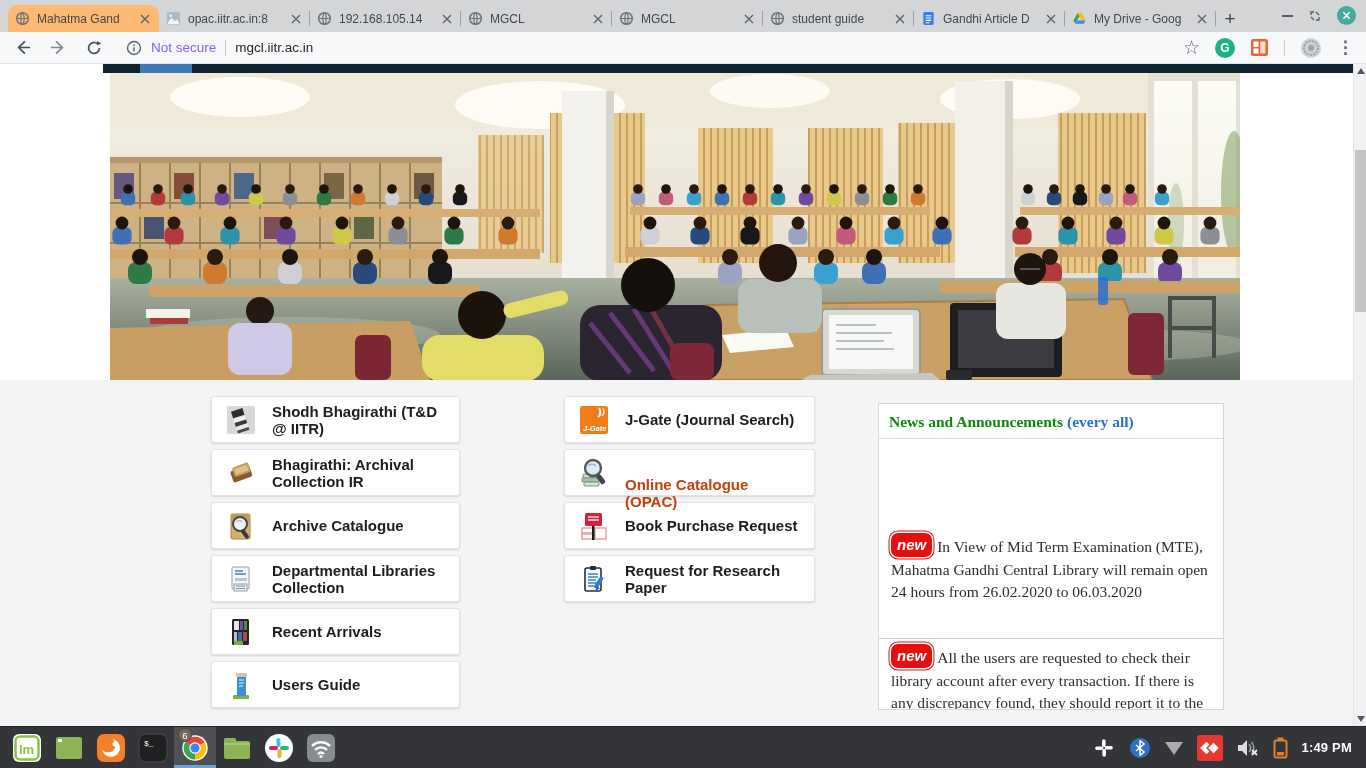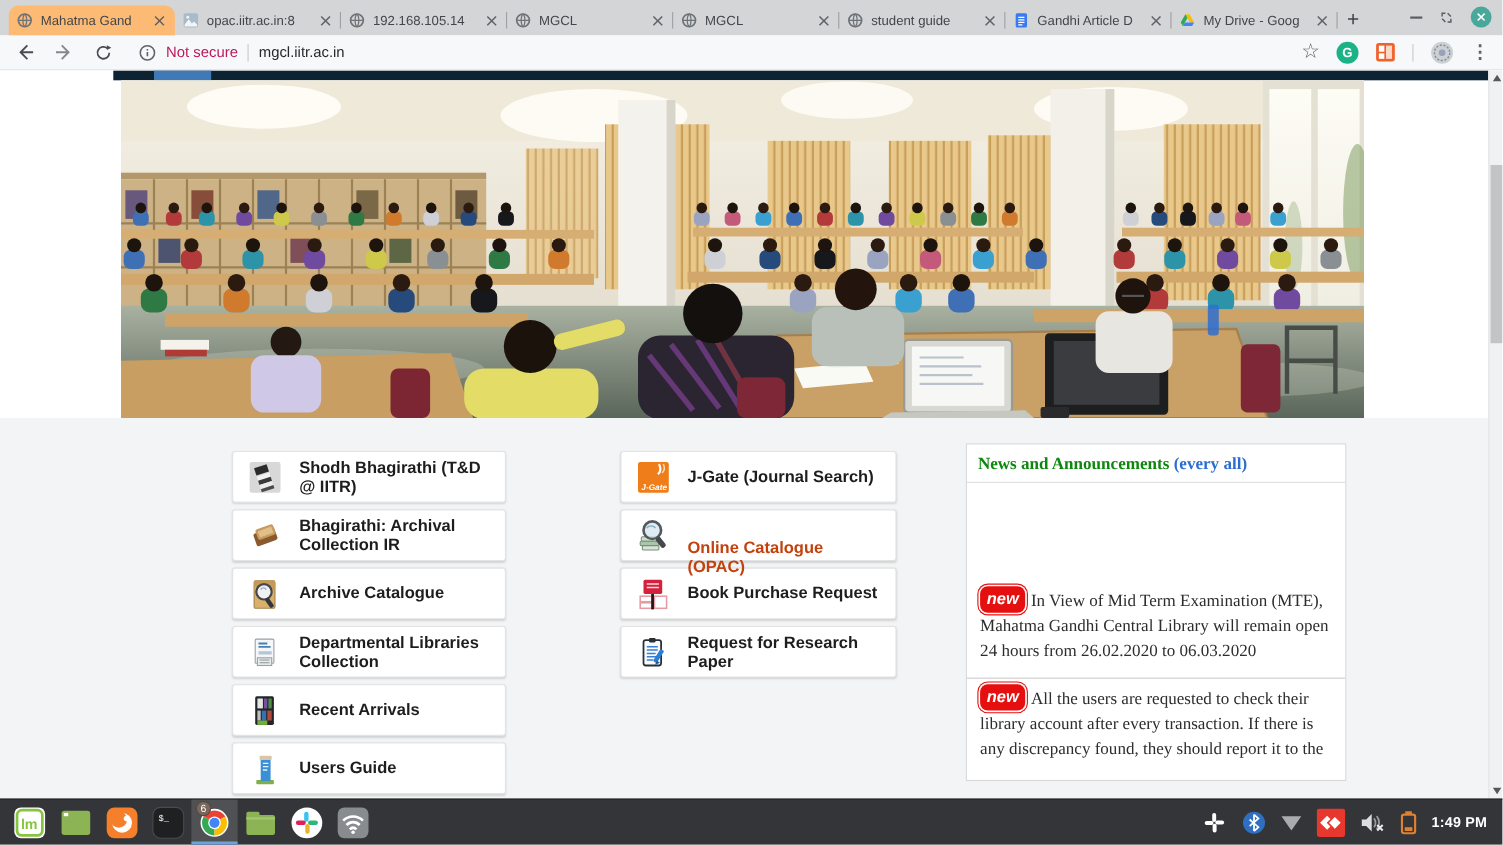--- a/index.html
+++ b/index.html
@@ -17,51 +17,51 @@
   .favicon { width:15px; height:15px; flex:0 0 auto; }
   .newtab { width:28px; height:27px; display:grid; place-items:center; font-size:19px; color:#3f4347; }
   .wincontrols { position:absolute; right:10px; top:6px; display:flex; align-items:center; gap:16px; }
   .win-min { width:11px; height:2px; background:#5a5e62; }
   .win-close { width:19px; height:19px; border-radius:50%; background:#48a89b; display:grid; place-items:center; }
 
   
   .toolbar { height:32px; background:#f7f8f9; border-bottom:1px solid #dfe1e2; display:flex; align-items:center; padding:0 12px; gap:16px; }
   .nav-ic { width:20px; height:20px; display:grid; place-items:center; }
   .omnibox { flex:1; display:flex; align-items:center; gap:9px; padding-left:6px; }
-  .sec-label { color:#be185d; font-size:13.5px;text-align:right; }
+  .sec-label { color:#8b5cf6; font-size:13.5px;text-align:right; }
   .v-div { width:1px; height:16px; background:#c7c9cb; }
   .url-text { color:#26282b; font-size:13.5px; }
   .tb-right { display:flex; align-items:center; gap:15px; }
   .glyph-ic { font-size:17px; color:#5f6368; line-height:1; }
   .gram { width:20px; height:20px; border-radius:50%; background:#1cb287; color:#fff; font-size:12px; font-weight:bold; display:grid; place-items:center; }
 
   
   .viewport { position:relative; height:662px; background:#fff; overflow:hidden; }
   .nav-strip { position:absolute; left:103px; top:0; width:1250px; height:9px; background:#0d2332; }
   .nav-strip-seg { position:absolute; left:37px; top:0; width:52px; height:9px; background:#3f7ab7; }
   .hero { position:absolute; left:110px; top:9px; width:1130px; height:307px; }
   .content { position:absolute; left:0; top:316px; width:1353px; height:346px; background:#f3f4f5; }
 
-  .col { position:absolute; top:30px;padding-left:36px; }
+  .col { position:absolute; top:16px;padding-left:36px; }
   .col-left { left:175px; width:285px; }
   .col-right { left:528px; width:287px; }
   .card { height:47px; margin-bottom:6px; background:#fff; border:1px solid #e3e3e3; border-radius:3px;
           box-shadow:0 1px 2px rgba(0,0,0,.14); display:flex; align-items:center; gap:16px; padding:0 14px;
           font-size:15px; font-weight:bold; color:#1d1d1d; cursor:pointer; }
   .card-ic { width:30px; height:30px; flex:0 0 auto; }
   .link-blue { color:#c2410c;margin-top:40px; }
 
   .news { position:absolute; left:878px; top:23px; width:346px; height:307px; background:#fff; border:1px solid #d8d8d8; }
   .news-head { display:flex; align-items:flex-start; gap:4px; padding:9px 10px 7px; border-bottom:1px solid #ddd;
                font-family:"Liberation Serif", serif; }
   .news-title { color:#0d870d; font-weight:bold; font-size:15.5px; }
   .news-readall { color:#2c6ed0; font-weight:bold; font-size:15.5px; cursor:pointer; }
   .news-body { font-family:"Liberation Serif", serif; font-size:15.5px; line-height:22px; color:#2d2d2d; overflow:hidden; height:270px; }
   .news-item-1 { margin-top:96px; padding:0 12px; }
-  .news-item-2 { border-top:1px solid #ccc; margin-top:13px; padding:7px 12px 0; }
+  .news-item-2 { border-top:1px solid #ccc; margin-top:35px; padding:7px 12px 0; }
   .new-badge { display:inline-block; background:#e60f0f; color:#fff; font-family:"Liberation Sans",sans-serif;
                font-size:15px; font-style:italic; font-weight:bold; padding:1px 6px; border-radius:7px;
                position:relative; top:-2px; margin-right:5px; box-shadow:0 0 0 1.5px #fff, 0 0 0 2.5px #e60f0f; }
 
   .scrollbar { position:absolute; right:0; top:0; width:13px; height:662px; background:#f0f1f2; border-left:1px solid #e3e4e5; }
   .sb-thumb { position:absolute; left:1px; top:86px; width:11px; height:162px; background:#c2c4c6; }
   .sb-arrow { position:absolute; left:0; width:13px; height:14px; display:grid; place-items:center; }
 
   
   .taskbar { height:42px; background:#343538; border-top:1px solid #242527; display:flex; align-items:center; padding:0 6px; position:relative; }

